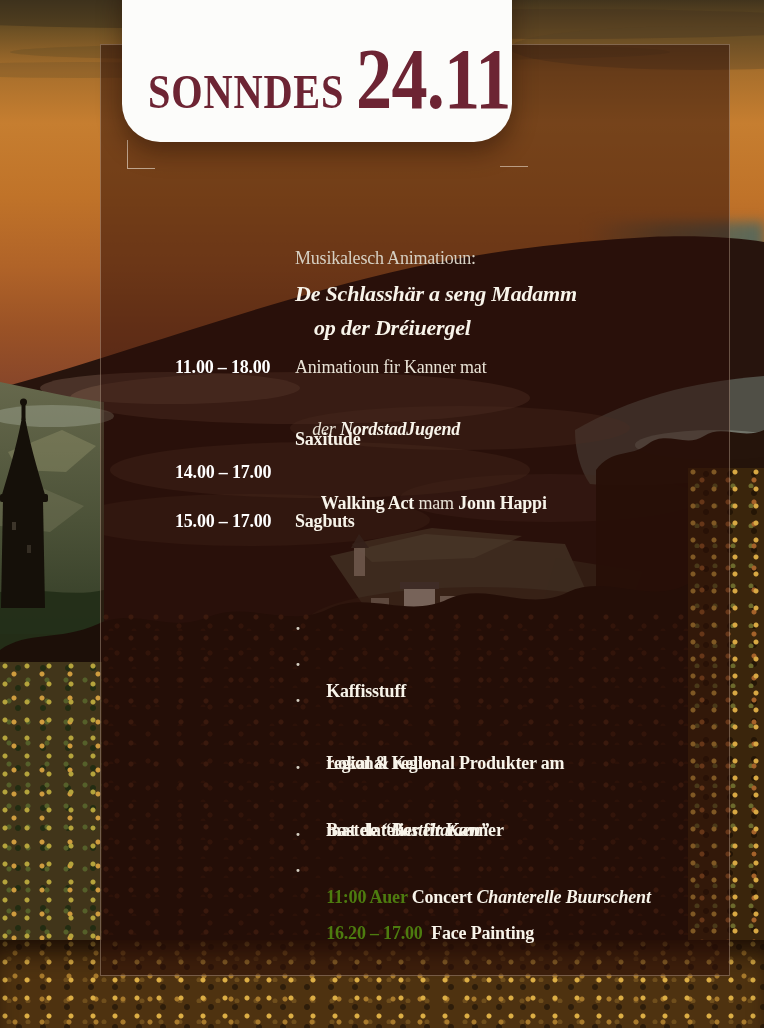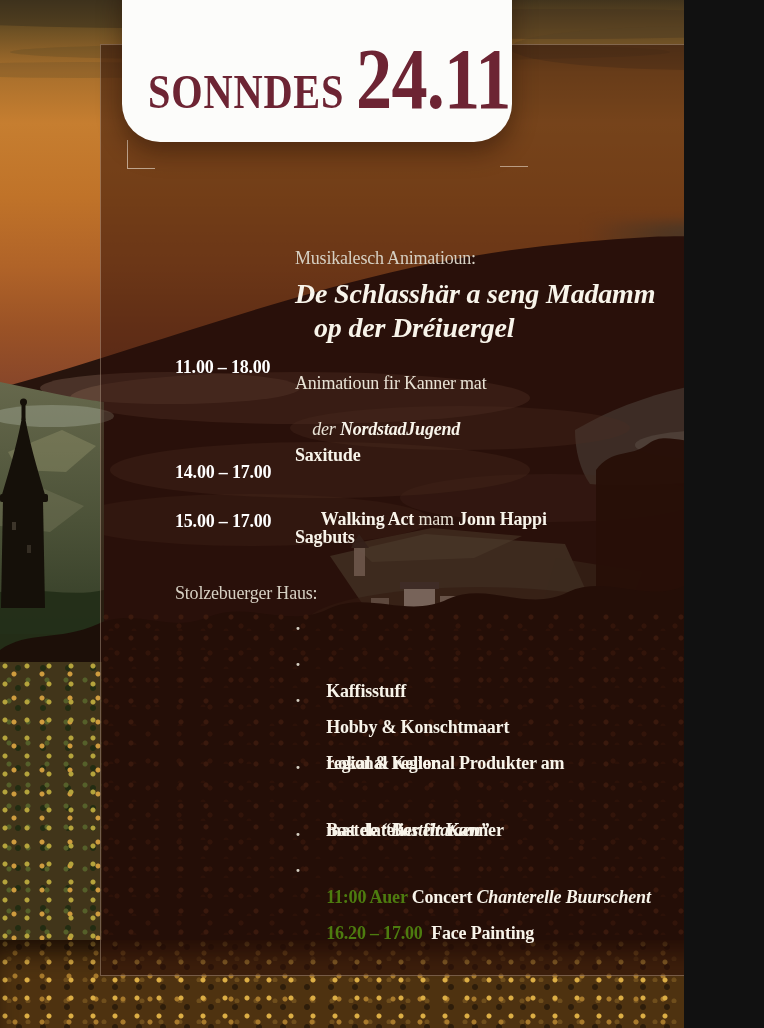--- a/index.html
+++ b/index.html
@@ -1,16 +1,16 @@
 <!DOCTYPE html>
 <html><head>
 <meta charset="utf-8">
 <style>
   html,body{margin:0;padding:0;background:#111;}
-  .stage{position:relative;width:684px;height:1028px;overflow:hidden;
+  .stage{position:relative;width:764px;height:1028px;overflow:hidden;
          font-family:"Liberation Serif",serif;}
 
   
   .sky{position:absolute;inset:0;background:linear-gradient(180deg,
       #42341d 0%,#6e5124 3%,#a86f2c 7%,#c67e30 12%,#c07329 19%,
       #b06328 26%,#9a5226 32%,#86452a 38%,#6e3724 44%,#542a1e 50%,
       #3c2015 58%,#2c1810 70%,#241209 100%);}
   .teal{position:absolute;left:585px;top:222px;width:179px;height:268px;
       background:linear-gradient(90deg,rgba(61,90,84,0) 0%,rgba(61,90,84,.5) 45%,rgba(72,105,100,.85) 100%);
       filter:blur(6px);}
@@ -69,22 +69,22 @@
 
   
   .txt{position:absolute;color:#e9e3d6;font-size:18px;line-height:31px;
       white-space:pre-wrap;letter-spacing:-0.2px;}
   .h{color:#d6d0c3;}
   .bold{font-weight:700;color:#f8f4ea;}
   .it{font-style:italic;}
   .gold{font-weight:700;color:#4d7c0f;}
   .row{position:absolute;left:175px;width:560px;height:31px;}
   .row .time{position:absolute;left:0;top:0;font-weight:700;color:#ffffff;}
-  .row .d{position:absolute;left:120px;top:0;margin-top:16px;}
-  .sub{font-weight:700;font-style:italic;font-size:28px;color:#f8f4ea;}
+  .row .d{position:absolute;left:120px;top:0;}
+  .sub{font-weight:700;font-style:italic;font-size:22px;color:#f8f4ea;}
   .bl{left:295px;padding-left:14px;width:430px;}
   .bl .dot{position:absolute;left:0;top:0;color:#d6d0c3;font-weight:700;}
 
   #mh  {left:295px;top:243px;}
   #ms1 {left:295px;top:278px;}
   #ms2 {left:295px;top:312px;margin-left:19px;}
   .r1{top:352px;} #r1b{left:295px;top:383px;font-style:italic;}
   .r2{top:424px;} .r3{top:457px;} .r4{top:506px;}
   #hh {left:175px;top:578px;}
   #b1{top:614px;} #b2{top:650px;} #b3{top:686px;} #b3b{left:309px;top:717px;}
@@ -204,29 +204,27 @@
     <span class="d">
       <span class="bold">Walking Act</span><span> mam </span><span class="bold">Jonn Happi</span>
     </span>
   </div>
 
   <div class="txt row r4">
     <span class="time">15.00 – 17.00</span>
     <span class="d"><span class="bold">Sagbuts</span></span>
   </div>
 
-  <div class="txt h" id="hh">Stolzebuerger Haus:</div>
 
   <div class="txt bl" id="b1">
     <span class="dot">·</span>
     <span class="bold">Kaffisstuff</span>
   </div>
   <div class="txt bl" id="b2">
     <span class="dot">·</span>
-    <span class="bold">Hobby &amp; Konschtmaart</span>
   </div>
   <div class="txt bl" id="b3">
     <span class="dot">·</span>
     <span class="bold">Lokal &amp; regional Produkter am</span>
   </div>
   <div class="txt" id="b3b">
     <span class="bold">regional Keller</span>
   </div>
   <div class="txt bl" id="b4">
     <span class="dot">·</span>

